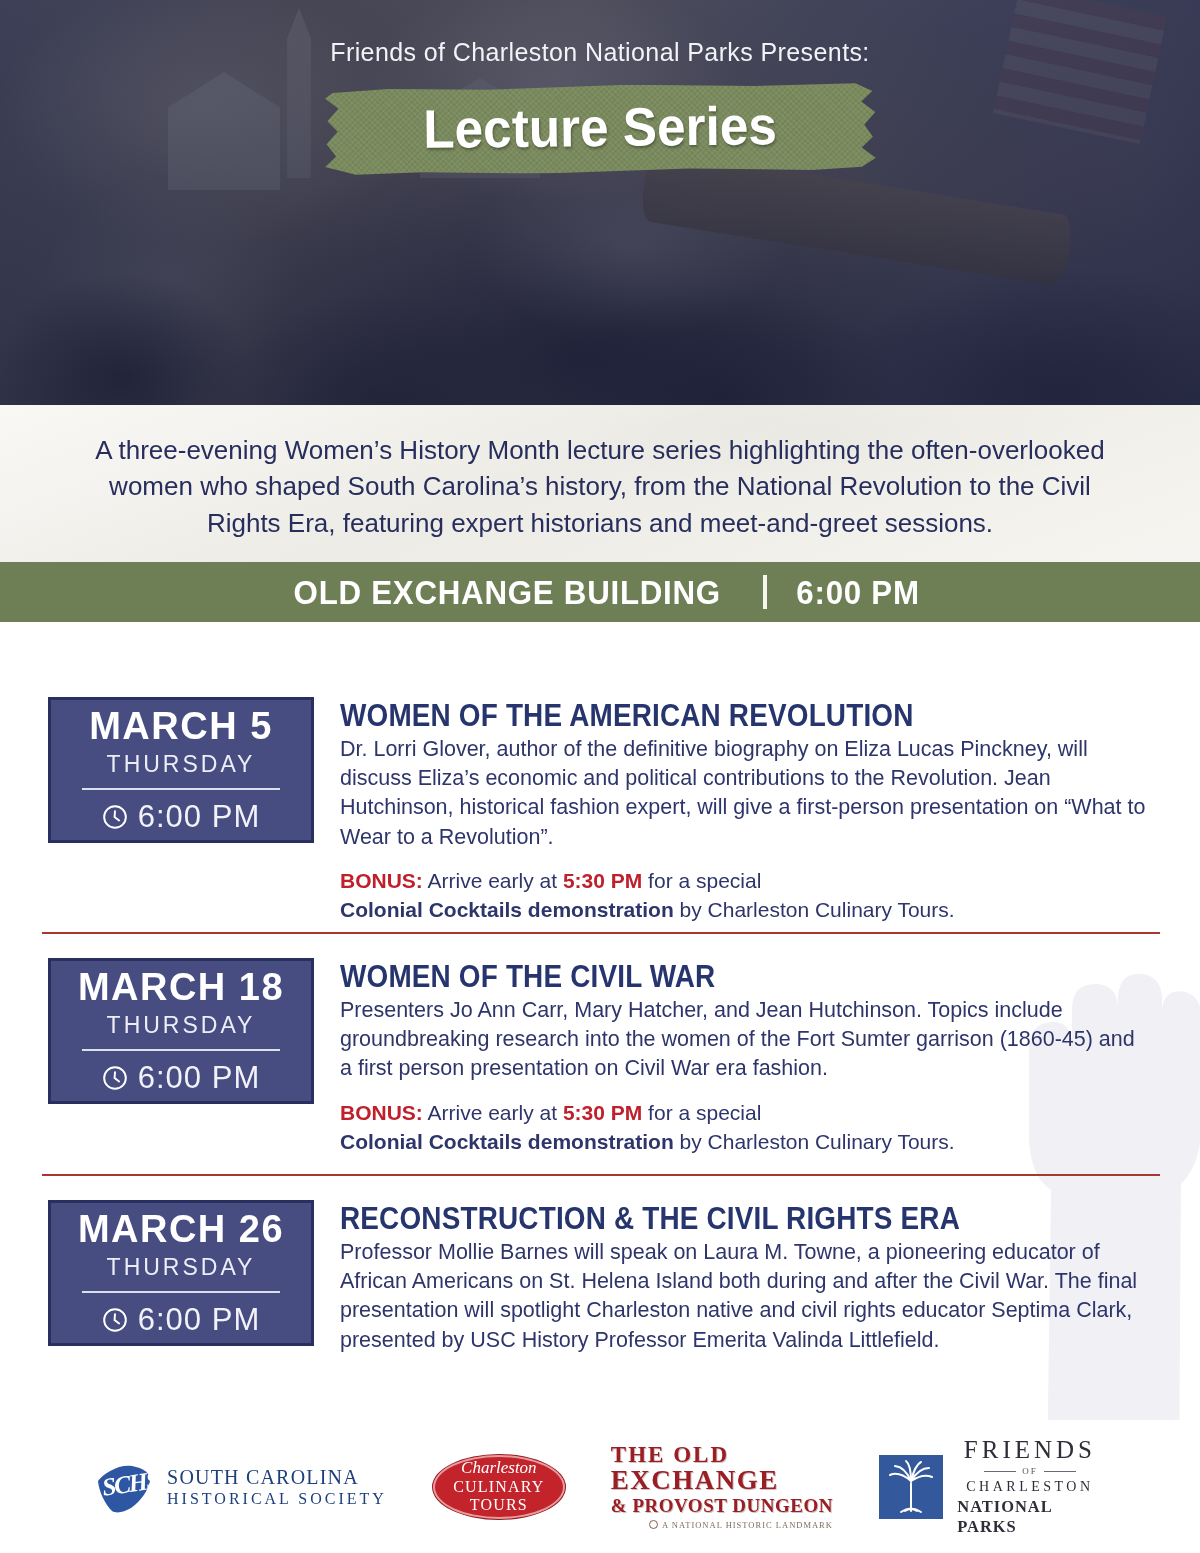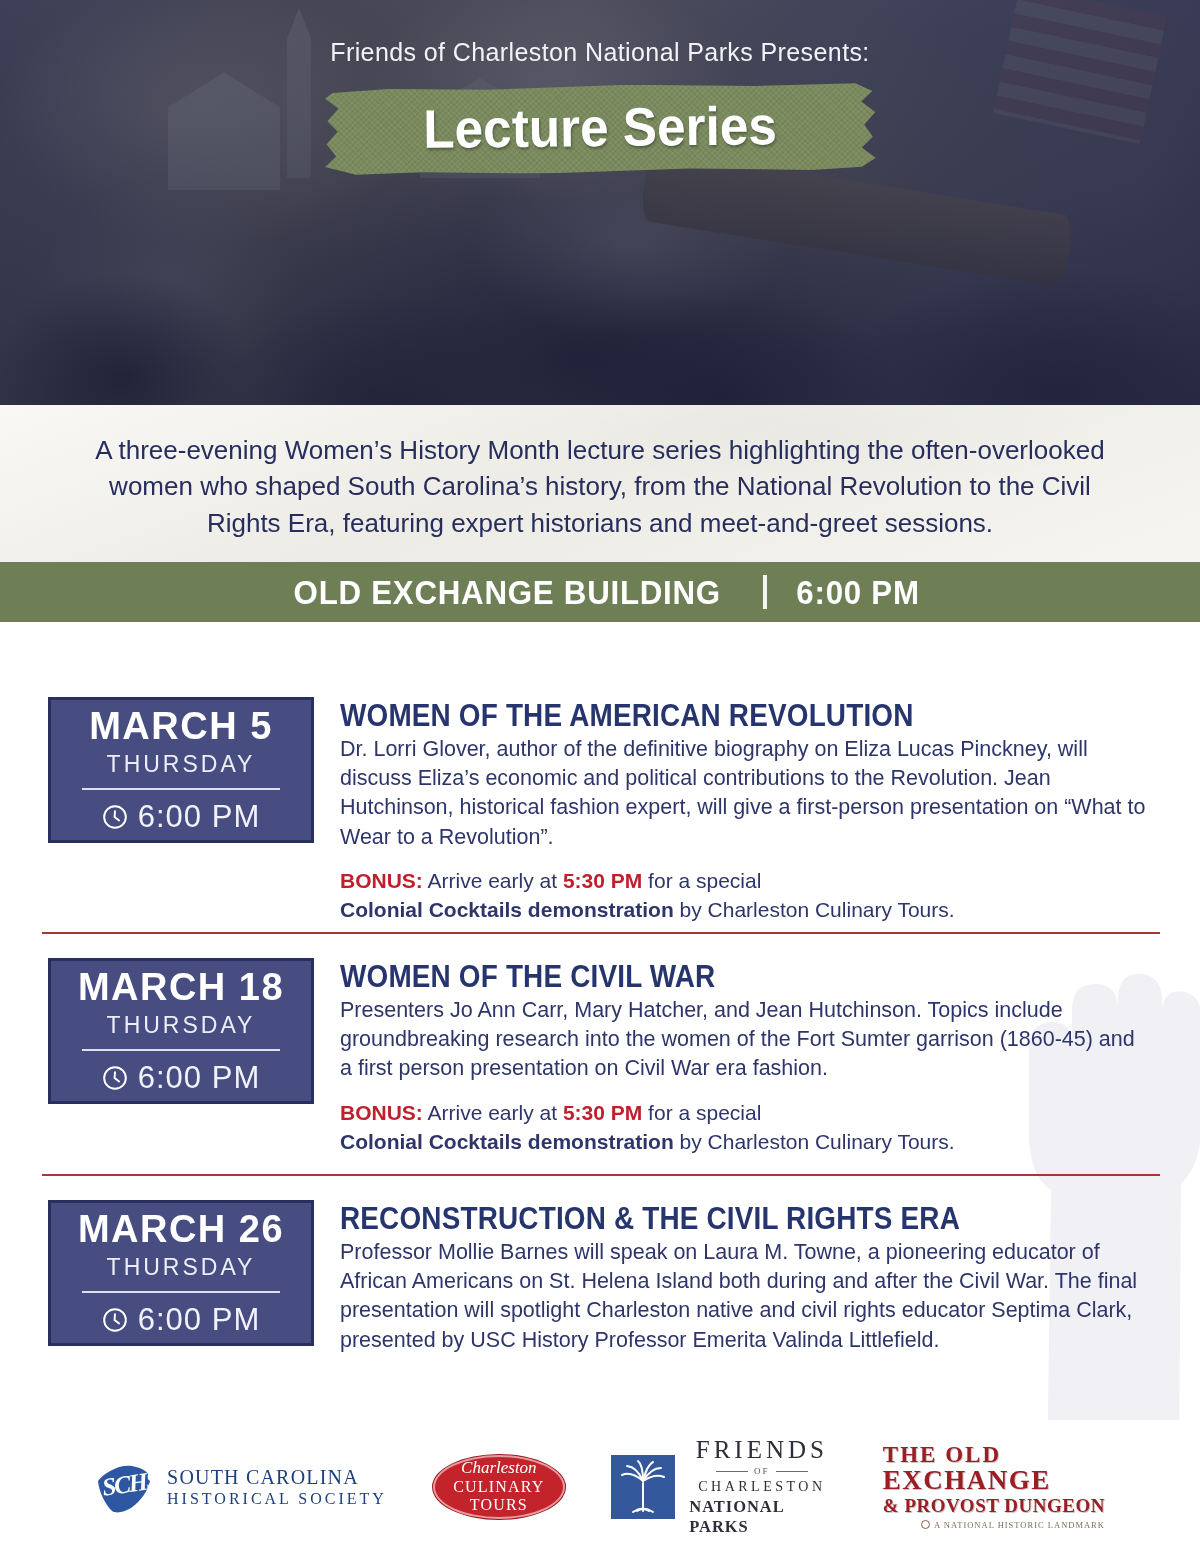--- a/index.html
+++ b/index.html
@@ -236,20 +236,30 @@
         <span class="schs-l1">SOUTH CAROLINA</span>
         <span class="schs-l2">HISTORICAL SOCIETY</span>
       </div>
     </div>
 
     <div class="logo cct">
       <span class="cct-script">Charleston</span>
       <span class="cct-caps">CULINARY TOURS</span>
     </div>
 
+    <div class="logo oldex serif">
+      <span class="oldex-l1">THE OLD</span>
+      <span class="oldex-l2">EXCHANGE</span>
+      <span class="oldex-l3">&amp; PROVOST DUNGEON</span>
+      <div class="oldex-tag">
+        <span class="oldex-seal"></span>
+        <span class="oldex-tagtext">A NATIONAL HISTORIC LANDMARK</span>
+      </div>
+    </div>
+
     <div class="logo fcnp">
       <div class="fcnp-sq">
         <svg width="52" height="56" viewBox="0 0 52 56">
           <g stroke="#ffffff" fill="none" stroke-width="2" stroke-linecap="round">
             <path d="M26 52 L26 24"></path>
             <path d="M26 22 Q14 12 5 16"></path>
             <path d="M26 22 Q20 8 10 7"></path>
             <path d="M26 22 Q26 6 21 2"></path>
             <path d="M26 22 Q30 6 36 3"></path>
             <path d="M26 22 Q34 9 44 9"></path>
@@ -264,25 +274,15 @@
         <div class="fcnp-of">
           <span class="bar"></span>
           <span>OF</span>
           <span class="bar"></span>
         </div>
         <span class="fcnp-l3">CHARLESTON</span>
         <span class="fcnp-l4">NATIONAL PARKS</span>
       </div>
     </div>
 
-    <div class="logo oldex serif">
-      <span class="oldex-l1">THE OLD</span>
-      <span class="oldex-l2">EXCHANGE</span>
-      <span class="oldex-l3">&amp; PROVOST DUNGEON</span>
-      <div class="oldex-tag">
-        <span class="oldex-seal"></span>
-        <span class="oldex-tagtext">A NATIONAL HISTORIC LANDMARK</span>
-      </div>
-    </div>
-
   </footer>
 
 </div>
 
 </body></html>

